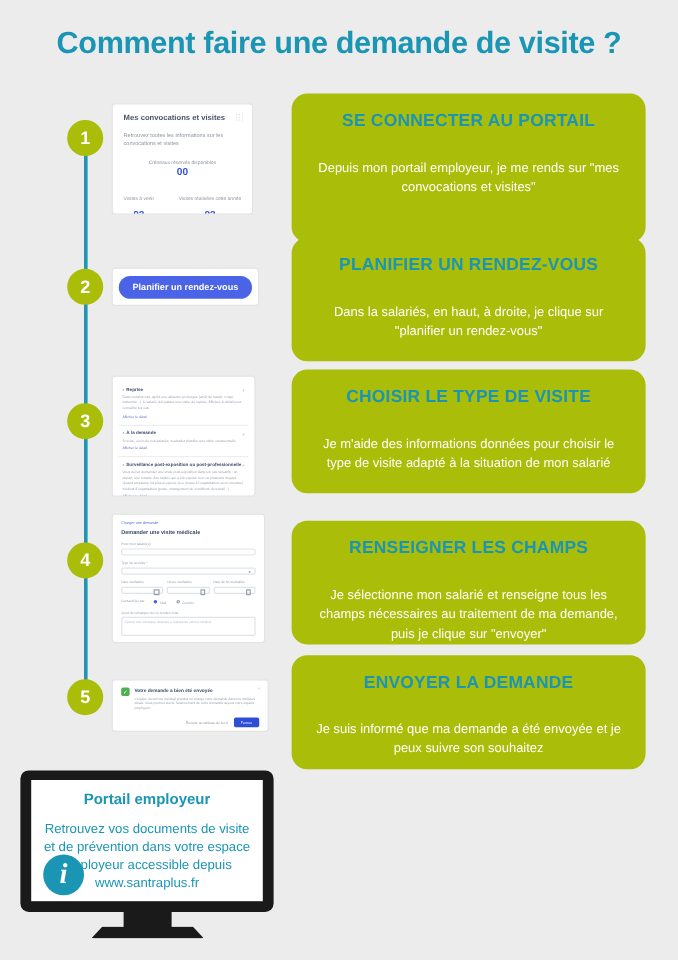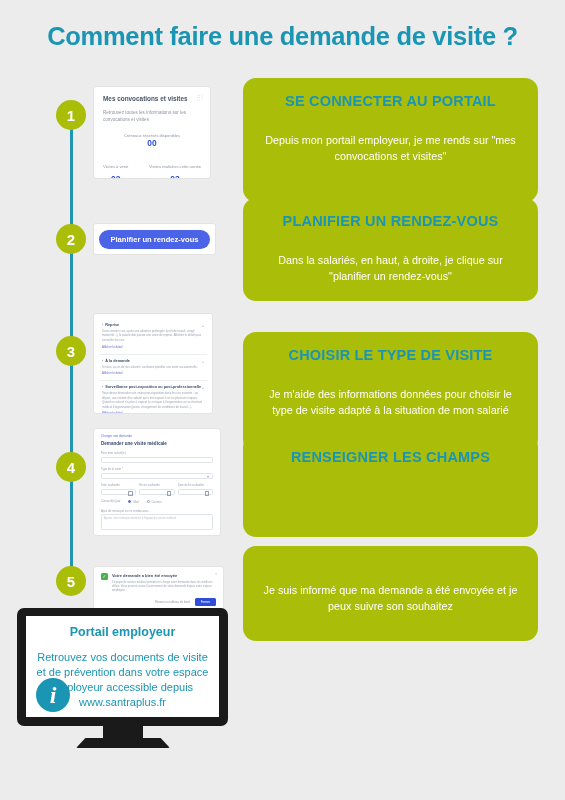--- a/index.html
+++ b/index.html
@@ -136,21 +136,21 @@
   .nc-check { width: 7px; height: 7px; border-radius: 1.5px; background: #4caf50; color: #fff;
               font-size: 4.6px; line-height: 7px; text-align: center; flex: none; }
   .nc-title { color: #3a4a6b; font-size: 4px; font-weight: bold; margin-bottom: 2px; }
   .nc-p { color: #9aa2b1; font-size: 2.8px; line-height: 1.5; }
   .nc-close { position: absolute; right: 6px; top: 5px; color: #b8bfcb; font-size: 3.6px; }
   .nc-foot { display: flex; justify-content: flex-end; align-items: center; gap: 5px; margin-top: 5px; }
   .nc-sec { color: #8d95a3; font-size: 2.9px; }
   .nc-pri { background: #2f4ed8; color: #fff; font-size: 2.9px; border-radius: 1.5px; padding: 2px 6px; }
 
   
-  .monitor { position: absolute; left: 17px; top: 608px; width: 211px; height: 140px; }
+  .monitor { position: absolute; left: 17px; top: 642px; width: 211px; height: 140px; }
   .mon-frame {
     position: absolute; left: 0; top: 0; width: 211px; height: 118px;
     background: #1a1a1a; border-radius: 7px;
   }
   .mon-screen {
     position: absolute; left: 9px; top: 8px; width: 193px; height: 101px;
     background: #ffffff;
     padding: 9px 10px;
   }
   .mon-title { color: #1b95b4; font-size: 12.5px; font-weight: bold; text-align: center; margin-bottom: 11px; }
@@ -290,30 +290,32 @@
   <div class="green-box" style="top:78px;height:124px">
     <div class="gb-title">SE CONNECTER AU PORTAIL</div>
     <div class="gb-body">Depuis mon portail employeur, je me rends sur "mes convocations et visites"</div>
   </div>
 
   <div class="green-box" style="top:198px;height:103px">
     <div class="gb-title">PLANIFIER UN RENDEZ-VOUS</div>
     <div class="gb-body">Dans la salariés, en haut, à droite, je clique sur "planifier un rendez-vous"</div>
   </div>
 
-  <div class="green-box" style="top:332px;height:120px">
+  <div class="green-box" style="top:308px;height:103px">
     <div class="gb-title">CHOISIR LE TYPE DE VISITE</div>
     <div class="gb-body">Je m'aide des informations données pour choisir le type de visite adapté à la situation de mon salarié</div>
   </div>
 
   <div class="green-box" style="top:434px;height:103px">
     <div class="gb-title">RENSEIGNER LES CHAMPS</div>
+    <div class="gb-body">Je sélectionne mon salarié et renseigne tous les champs nécessaires au traitement de ma demande, puis je clique sur "envoyer"</div>
   </div>
 
   <div class="green-box" style="top:546px;height:95px">
+    <div class="gb-title">ENVOYER LA DEMANDE</div>
     <div class="gb-body">Je suis informé que ma demande a été envoyée et je peux suivre son souhaitez</div>
   </div>
 
   <div class="monitor">
     <div class="mon-frame"></div>
     <div class="mon-screen">
       <div class="mon-title">Portail employeur</div>
       <div class="mon-body">Retrouvez vos documents de visite et de prévention dans votre espace employeur accessible depuis www.santraplus.fr</div>
       <div class="mon-info">i</div>
     </div>

